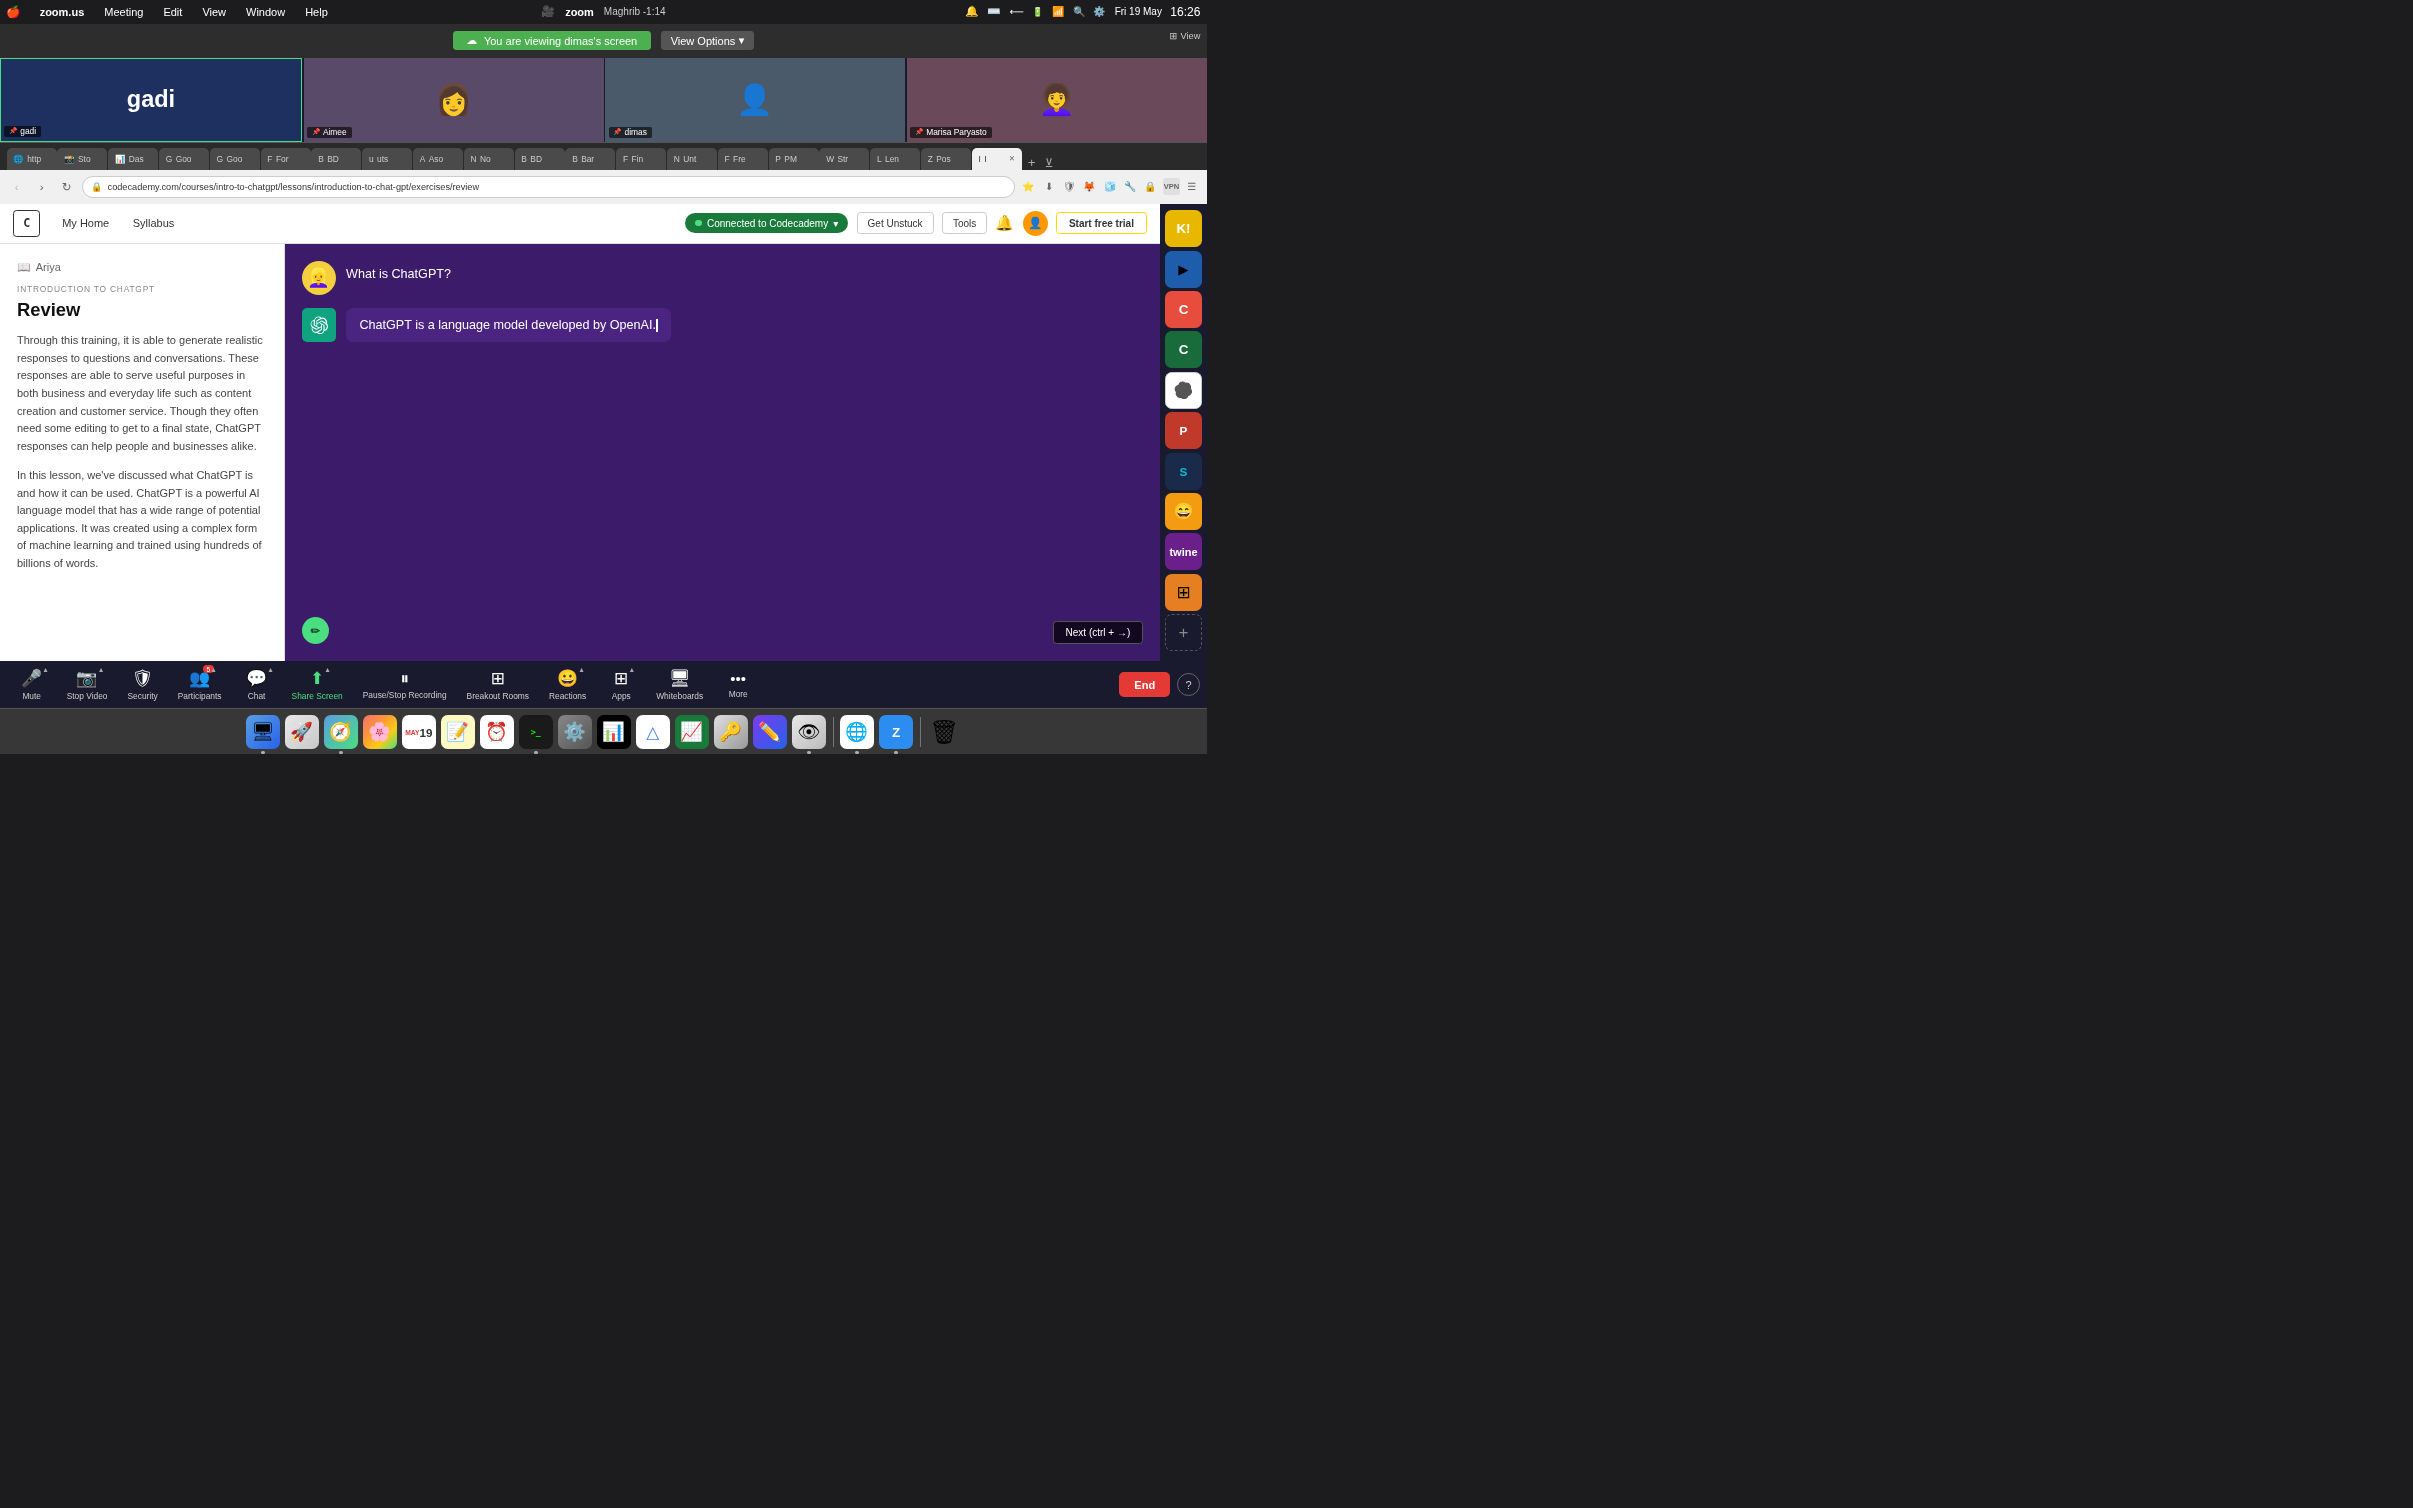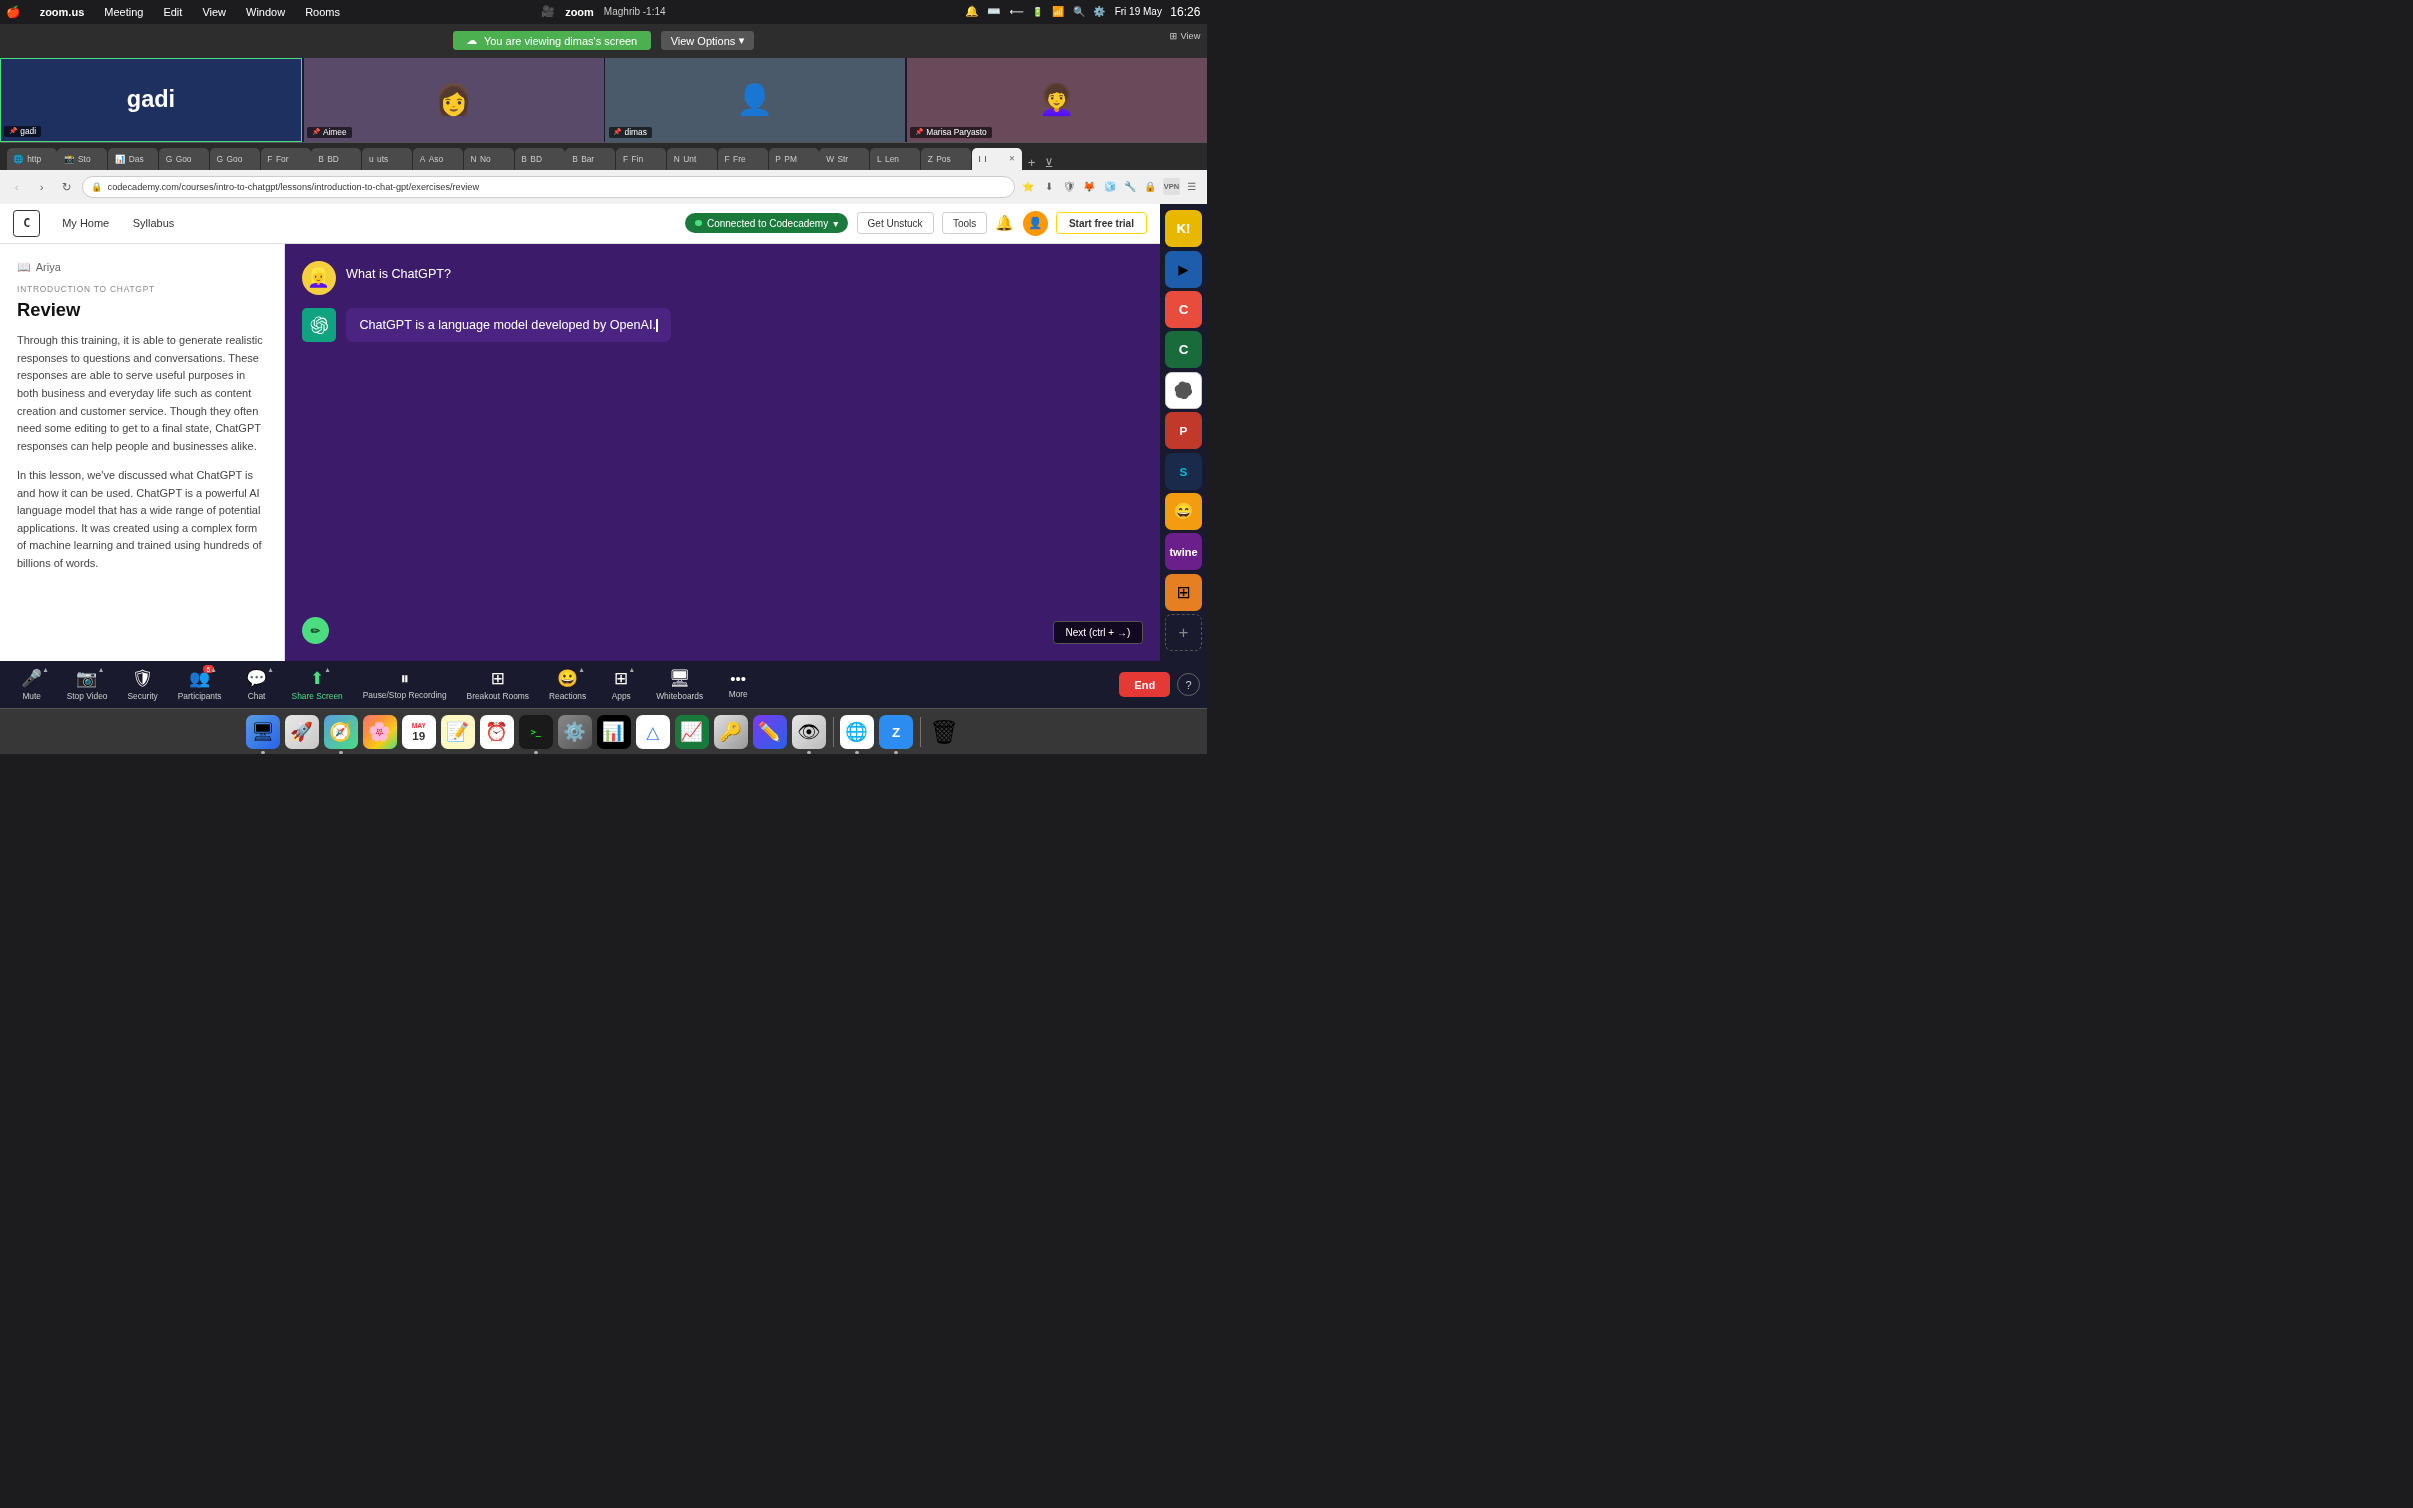--- a/index.html
+++ b/index.html
@@ -650,21 +650,21 @@
 </head>
 <body>
 
 <div class="menubar">
   <span class="menubar-apple">🍎</span>
   <span class="menubar-item bold">zoom.us</span>
   <span class="menubar-item">Meeting</span>
   <span class="menubar-item">Edit</span>
   <span class="menubar-item">View</span>
   <span class="menubar-item">Window</span>
-  <span class="menubar-item">Rooms</span>
+  <span class="menubar-item">Help</span>
   <div class="menubar-center">
     <span>🎥</span>
     <span style="font-weight:600;font-size:11px;color:#fff;">zoom</span>
     <span style="font-size:10px;color:#ccc;">Maghrib -1:14</span>
   </div>
   <div class="menubar-right">
     <span style="font-size:11px;">🔔</span>
     <span style="font-size:11px;">⌨️</span>
     <span style="font-size:10px;">⟵</span>
     <span style="font-size:9.2px;">🔋</span>
@@ -999,21 +999,21 @@
   <div class="dock-item launchpad" style="background:linear-gradient(135deg,#e8e8e8,#c8c8c8);">
     <span>🚀</span>
   </div>
   <div class="dock-item safari" style="background:linear-gradient(135deg,#5b9de1,#4ade80);">
     <span>🧭</span>
     <div class="dock-dot"></div>
   </div>
   <div class="dock-item photos" style="background:linear-gradient(135deg,#f87171,#fb923c,#facc15,#4ade80);">
     <span>🌸</span>
   </div>
-  <div class="dock-item calendar" style="background:#fff;display:flex;flex-direction:column;align-items:center;justify-content:center;border-radius:6.7px;">
+  <div class="dock-item calendar" style="background:#fff;display:flex;flex-direction:row;align-items:center;justify-content:center;border-radius:6.7px;">
     <span style="font-size:6.7px;color:#e53935;font-weight:600;">MAY</span>
     <span style="font-size:11.7px;color:#333;font-weight:700;">19</span>
   </div>
   <div class="dock-item notes" style="background:#fef9c3;">
     <span>📝</span>
   </div>
   <div class="dock-item reminders" style="background:#fff;">
     <span>⏰</span>
   </div>
   <div class="dock-item terminal" style="background:#1a1a1a;border-radius:6.7px;display:flex;align-items:center;justify-content:center;">

